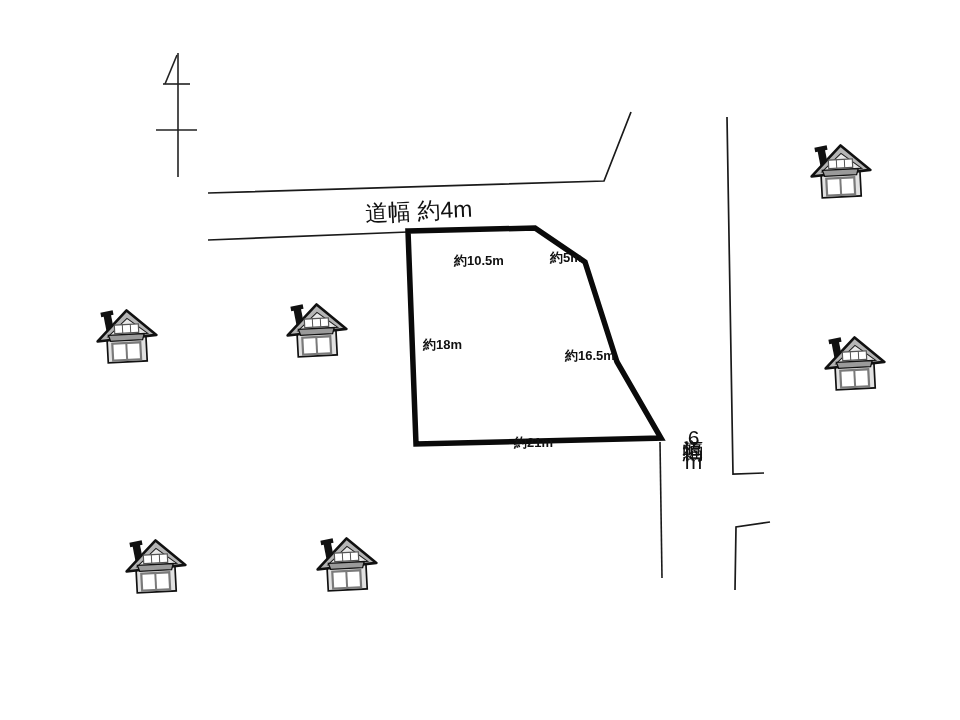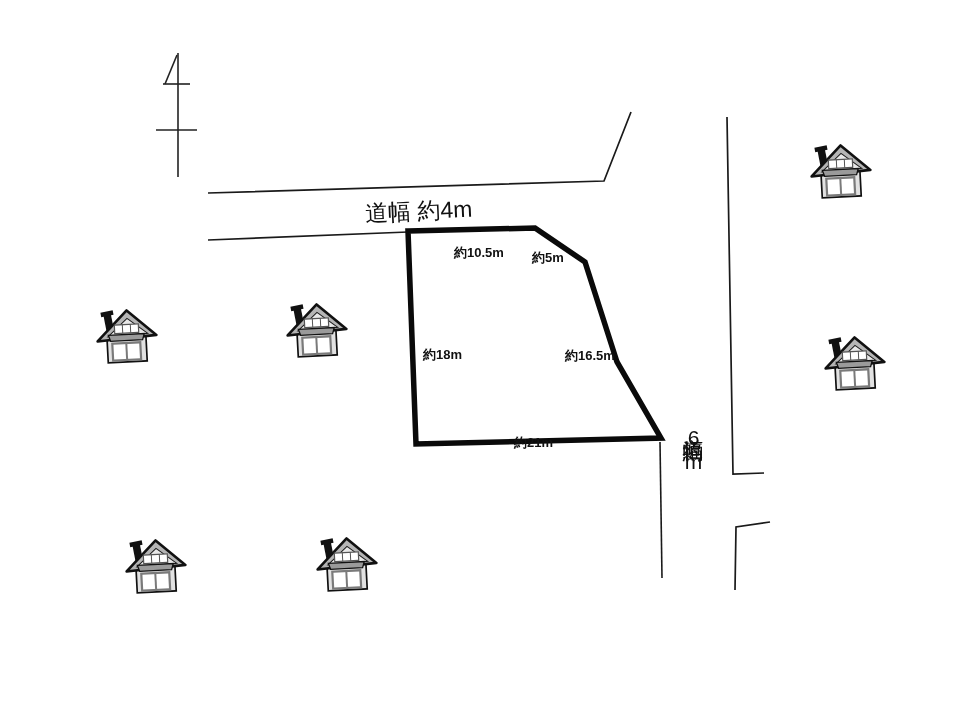--- a/index.html
+++ b/index.html
@@ -102,23 +102,23 @@
     <use href="#house" x="94" y="308" width="64" height="62"></use>
     <use href="#house" x="284" y="302" width="64" height="62"></use>
     <use href="#house" x="123" y="538" width="64" height="62"></use>
     <use href="#house" x="314" y="536" width="64" height="62"></use>
   </svg>
 
   <div class="label road-label-h" style="left:365px; top:196px;">道幅 約4m</div>
 
   <div class="label road-label-v" style="left:683px; top:423px;">道幅約6m</div>
 
-  <div class="label dim-label" style="left:454px; top:244px;">約10.5m</div>
+  <div class="label dim-label" style="left:454px; top:252px;">約10.5m</div>
 
-  <div class="label dim-label" style="left:532px; top:249px;">約5m</div>
+  <div class="label dim-label" style="left:550px; top:249px;">約5m</div>
 
-  <div class="label dim-label" style="left:423px; top:346px;">約18m</div>
+  <div class="label dim-label" style="left:423px; top:336px;">約18m</div>
 
   <div class="label dim-label" style="left:565px; top:347px;">約16.5m</div>
 
   <div class="label dim-label" style="left:514px; top:434px;">約21m</div>
 
 </div>
 
 </body></html>

